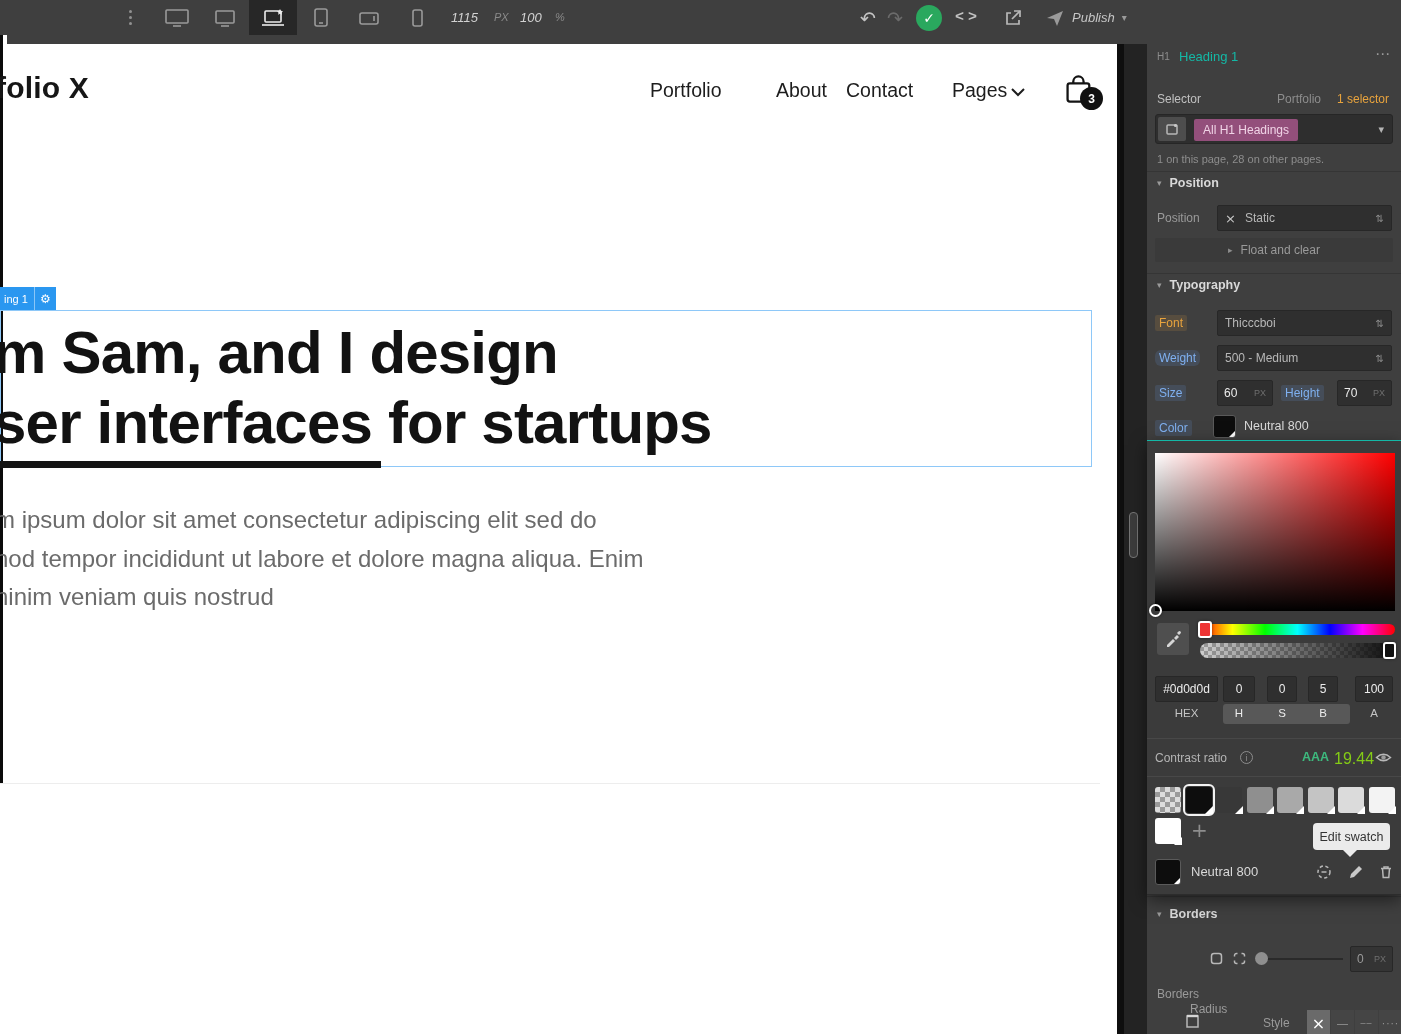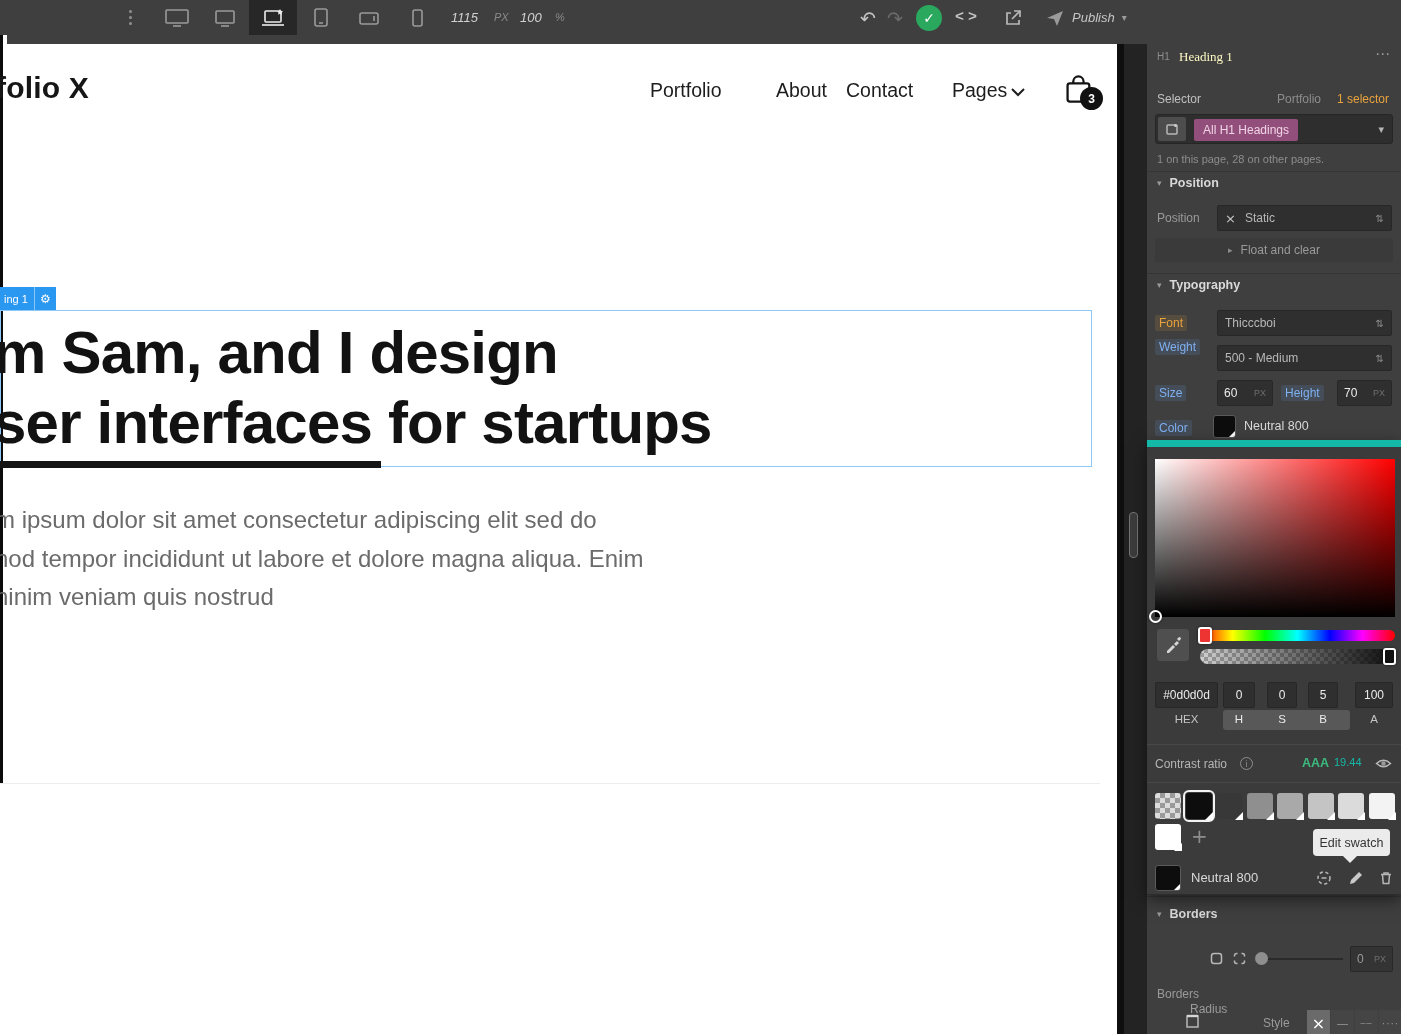--- a/index.html
+++ b/index.html
@@ -65,21 +65,21 @@
   .p-select .updown { margin-left:auto; color:#8d8d8d; font-size:10px; }
   .p-input { background:#2f2f2f; border:1px solid #272727; border-radius:2px; height:26px;
     display:flex; align-items:center; padding:0 6px; font-size:12px; color:#ececec; cursor:text; }
   .p-input .unit { margin-left:auto; color:#6f6f6f; font-size:9px; }
   .swatch { position:relative; background:#0d0d0d; border:1px solid #5a5a5a; border-radius:3px; overflow:hidden; }
   .fold::after { content:""; position:absolute; right:-1px; bottom:-1px; width:0; height:0;
     border-left:8px solid transparent; border-bottom:8px solid #fff; }
 
   
   #popup { left:1147px; top:440px; width:254px; height:455px; background:#3b3b3b; z-index:20;
-    box-shadow:0 5px 16px rgba(0,0,0,.5); border-top:7px solid #14b8a6; border-bottom:1px solid #2c2c2c; color:#c9c9c9; }
+    box-shadow:0 5px 16px rgba(0,0,0,.5); border-top:1px solid #14b8a6; border-bottom:1px solid #2c2c2c; color:#c9c9c9; }
   #sat-area { left:8px; top:12px; width:240px; height:158px; cursor:crosshair;
     background-image:linear-gradient(to top, #000, rgba(0,0,0,0)), linear-gradient(to right, #fff, rgba(255,255,255,0));
     background-color:#f00; }
   #sat-cursor { left:-6px; top:151px; width:13px; height:13px; border:2px solid #fff; border-radius:50%;
     box-shadow:0 0 3px rgba(0,0,0,.6); }
   #dropper-btn { left:10px; top:182px; width:32px; height:32px; background:#4f4f4f; border-radius:3px;
     display:flex; align-items:center; justify-content:center; cursor:pointer; }
   #hue-slider { left:53px; top:183px; width:195px; height:11px; border-radius:6px;
     background:linear-gradient(to right,#f00,#ff0,#0f0,#0ff,#00f,#f0f,#f00); }
   #hue-handle { left:-2px; top:-3px; width:14px; height:17px; background:#e33; border:2px solid #fff;
@@ -249,21 +249,21 @@
     <div class="abs" id="canvas-divider"></div>
   </div>
 
   <div class="abs" id="gutter">
     <div class="abs" id="scroll-handle" style="left:5px;top:477px;"></div>
   </div>
 
   <div class="abs" id="panel">
 
     <span class="abs" style="left:10px;top:16px;font-size:10px;color:#8d8d8d;">H1</span>
-    <span class="abs" style="left:32px;top:14px;font-size:13px;color:#fef9c3;font-family:Liberation Serif, serif;">Heading 1</span>
+    <span class="abs" style="left:32px;top:14px;font-size:13px;color:#14b8a6;">Heading 1</span>
     <span class="abs glyph" style="left:228px;top:10px;font-size:15px;color:#9a9a9a;cursor:pointer;">⋯</span>
 
     <span class="abs" style="left:10px;top:57px;font-size:12px;color:#c0c0c0;">Selector</span>
     <span class="abs" style="left:130px;top:57px;font-size:12px;color:#8d8d8d;">Portfolio</span>
     <span class="abs" style="left:190px;top:57px;font-size:12px;color:#e8a33d;cursor:pointer;">1 selector</span>
 
     <div class="abs" style="left:8px;top:79px;width:238px;height:30px;background:#2e2e2e;border:1px solid #262626;border-radius:3px;">
       <div class="abs icbtn" style="left:2px;top:2px;width:28px;height:24px;background:#4d4d4d;border-radius:2px;">
         <svg width="14" height="14" viewBox="0 0 14 14">
             <rect x="2" y="3" width="10" height="9" rx="1"></rect>
@@ -298,21 +298,21 @@
       <span class="tri glyph">▾</span>
       <span class="sect-head">Typography</span>
     </div>
 
     <span class="abs p-label lab-orange" style="left:8px;top:280px;">Font</span>
     <div class="abs p-select" style="left:70px;top:275px;width:175px;">
       <span>Thicccboi</span>
       <span class="updown glyph">⇅</span>
     </div>
 
-    <span class="abs p-label lab-blue" style="left:8px;top:304px;">Weight</span>
+    <span class="abs p-label lab-blue" style="left:8px;top:315px;border-radius:6px;">Weight</span>
     <div class="abs p-select" style="left:70px;top:310px;width:175px;">
       <span>500 - Medium</span>
       <span class="updown glyph">⇅</span>
     </div>
 
     <span class="abs p-label lab-blue" style="left:8px;top:350px;">Size</span>
     <div class="abs p-input" style="left:70px;top:345px;width:56px;">
       <span>60</span>
       <span class="unit">PX</span>
     </div>
@@ -396,21 +396,21 @@
     <span class="abs pp-lab" style="left:8px;top:266px;width:63px;">HEX</span>
     <span class="abs pp-lab" style="left:76px;top:266px;width:32px;color:#ececec;">H</span>
     <span class="abs pp-lab" style="left:120px;top:266px;width:30px;color:#ececec;">S</span>
     <span class="abs pp-lab" style="left:161px;top:266px;width:30px;color:#ececec;">B</span>
     <span class="abs pp-lab" style="left:208px;top:266px;width:38px;">A</span>
 
     <div class="abs p-sep" style="top:297px;background:#484848;"></div>
     <span class="abs" style="left:8px;top:310px;font-size:12px;color:#b5b5b5;">Contrast ratio</span>
     <div class="abs" style="left:93px;top:310px;width:13px;height:13px;border:1px solid #8d8d8d;border-radius:50%;color:#8d8d8d;font-size:9px;display:flex;align-items:center;justify-content:center;">i</div>
     <span class="abs" style="left:155px;top:309px;font-size:12.5px;font-weight:700;color:#3dba7e;">AAA</span>
-    <span class="abs" style="left:187px;top:309px;font-size:11px;color:#14b8a6;">19.44</span>
+    <span class="abs" style="left:187px;top:309px;font-size:16px;color:#84cc16;">19.44</span>
     <div class="abs icbtn" style="left:226px;top:306px;width:20px;height:20px;">
       <svg width="17" height="17" viewBox="0 0 17 17" stroke="#9a9a9a">
           <path d="M1.5 8.5 Q8.5 2 15.5 8.5 Q8.5 15 1.5 8.5 z"></path>
           <circle cx="8.5" cy="8.5" r="2.2" fill="#9a9a9a" stroke="none"></circle>
         </svg>
     </div>
 
     <div class="abs p-sep" style="top:335px;background:#484848;"></div>
 
     <div class="abs" style="left:8px;top:346px;width:240px;height:26px;">

